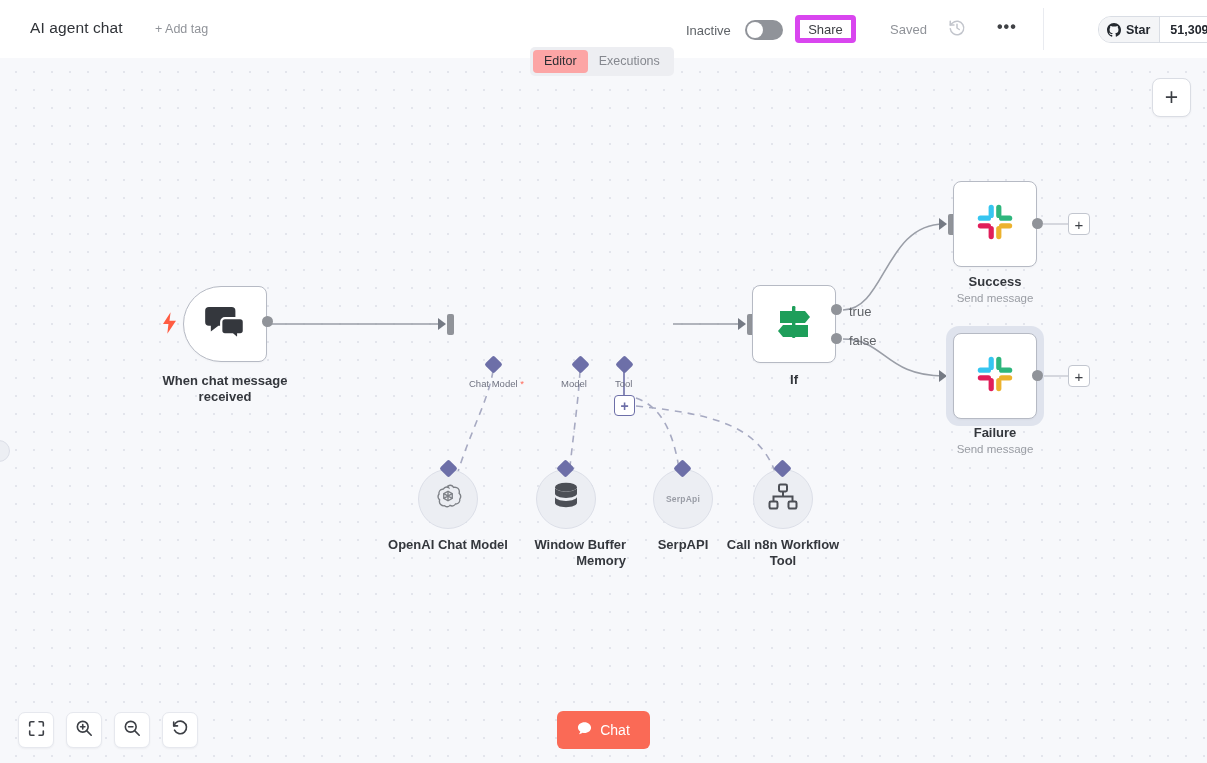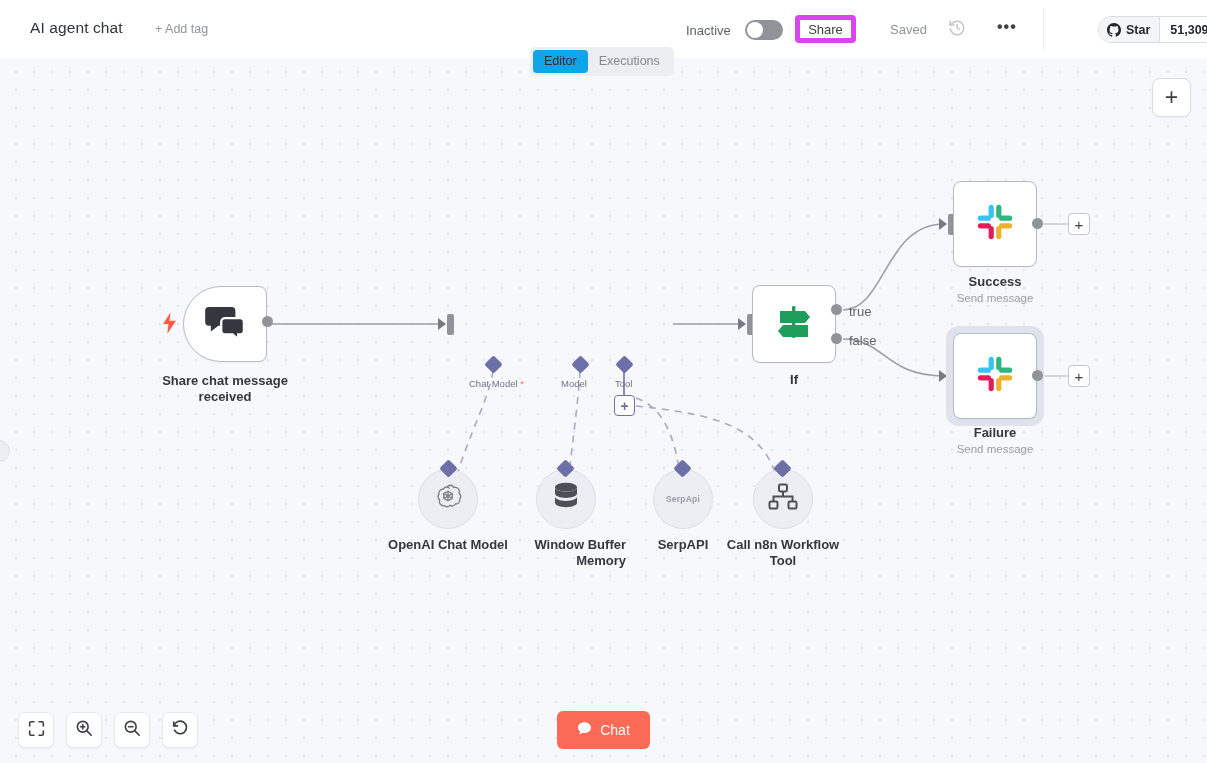--- a/index.html
+++ b/index.html
@@ -93,21 +93,21 @@
     position: absolute; left: 530px; top: 47px;
     height: 29px; background: #edeef2; border-radius: 5px;
     display: flex; align-items: center; padding: 3px;
     z-index: 42;
   }
   .tab {
     font-size: 12.5px; color: #85888f;
     padding: 4px 11px; border-radius: 4px; cursor: pointer;
     line-height: 15px;
   }
-  .tab.active { background: #0ea5e9; color: #2b2e33; font-weight: 400; }
+  .tab.active { background: #fca5a5; color: #2b2e33; font-weight: 400; }
 
   
   .canvas {
     position: absolute; top: 58px; left: 0;
     width: 1207px; height: 705px;
     background-color: #f7f8fb;
     background-image: radial-gradient(circle, #e3e5ec 1px, transparent 1.2px);
     background-size: 18px 18px;
     background-position: 7px 5px;
     overflow: hidden;
@@ -313,21 +313,21 @@
           </svg>
         </span>
       </div>
       <span style="position:absolute; left:-20px; top:26px;">
         <svg width="13" height="22" viewBox="0 0 12 20" fill="#ff5c42">
           <path d="M7 0 L0 11 H5 L4 20 L12 8 H6 Z"></path>
         </svg>
       </span>
       <div class="port" style="left:79px; top:30px;"></div>
     </div>
-    <div class="nlabel" style="left:143px; top:315px; width:164px; white-space:normal;">Share chat message received</div>
+    <div class="nlabel" style="left:143px; top:315px; width:164px; white-space:normal;">When chat message received</div>
 
     <div class="inport" style="left:447px; top:256px;"></div>
     <div class="arrowhead" style="left:438px; top:260px;"></div>
 
 
     <div class="diamond" style="left:487px; top:300px;"></div>
     <div class="conn-label" style="left:469px; top:320px;">
       <span>Chat Model</span><span class="req-star"> *</span>
     </div>
 

